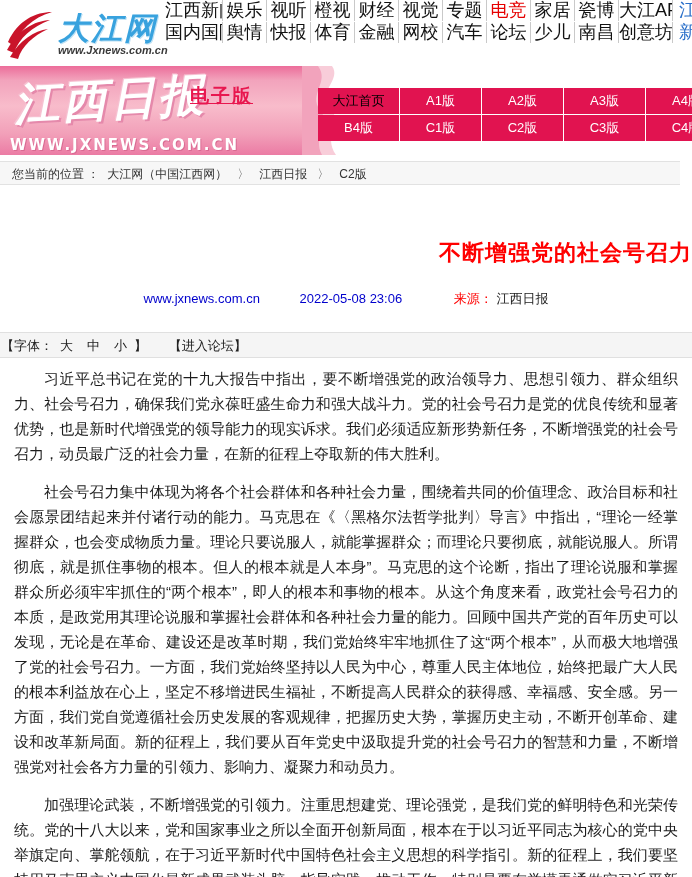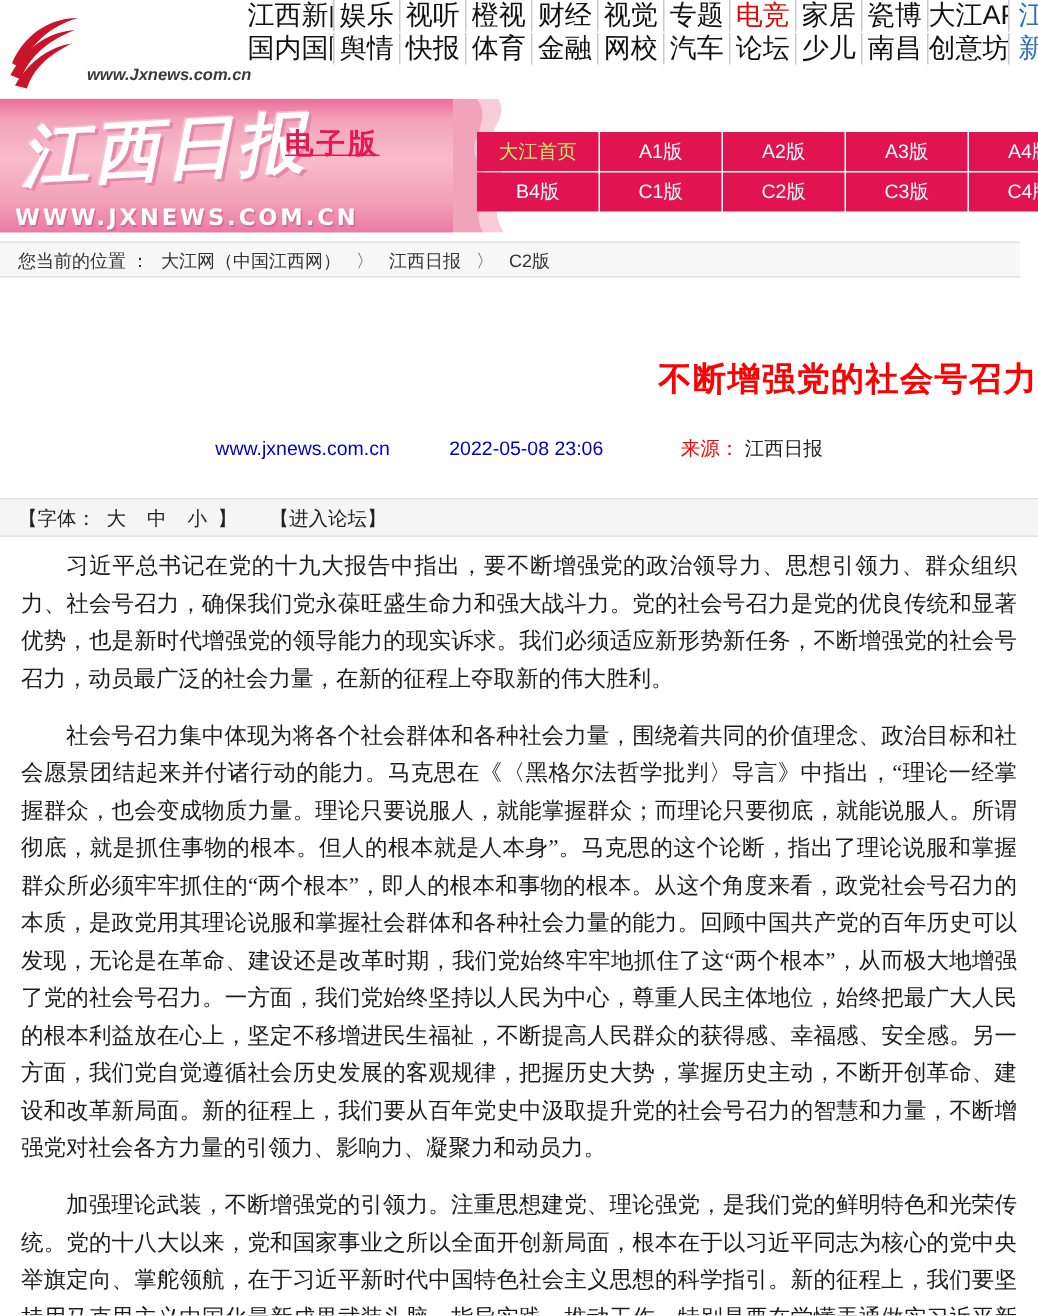--- a/index.html
+++ b/index.html
@@ -31,64 +31,65 @@
   .paper-name{position:absolute;left:14px;top:4px;font-size:45px;font-weight:bold;font-style:italic;
       color:#fff;letter-spacing:3px;transform:rotate(-3deg);
       text-shadow:2px 2px 0 #e589ab,-1px -1px 0 #f6c2d2;white-space:nowrap;}
   .edition-label{position:absolute;left:190px;top:17px;font-size:19px;font-weight:bold;color:#e8174f;letter-spacing:2px;text-decoration:underline;}
   .banner-url{position:absolute;left:10px;bottom:1px;font-size:15px;font-weight:bold;color:#fff;
       letter-spacing:2px;text-shadow:1px 1px 0 #d96a92;font-family:"DejaVu Sans",sans-serif;}
   .edition-buttons{position:absolute;left:318px;top:22px;display:grid;
       grid-template-columns:repeat(5,81px);grid-auto-rows:26px;gap:1px;}
   .pbtn{background:#e11350;color:#fff;font-size:13px;text-align:center;line-height:26px;cursor:pointer;
       white-space:nowrap;}
-  .pbtn.active{color:#bef264;}
+  .pbtn.active{color:#000000;}
 
   
   .breadcrumb-bar{position:absolute;left:0;top:161px;width:680px;height:24px;line-height:24px;
       background:#f7f7f7;border-top:1px solid #e2e2e2;border-bottom:1px solid #e2e2e2;
       font-size:12px;color:#333;box-sizing:border-box;padding-left:12px;}
   .crumb{cursor:pointer;color:#333;}
   .crumb-sep{margin:0 10px;color:#555;}
   .crumb-prefix{margin-right:8px;}
 
   
   .page-title{position:absolute;left:0;top:238px;width:692px;text-align:right;
       font-size:22px;font-weight:bold;color:#ff0000;letter-spacing:1px;}
   .article-meta{position:absolute;left:0;top:290px;width:692px;text-align:center;font-size:13px;color:#333;}
   .meta-url{color:#0000cc;margin-right:36px;}
   .meta-time{color:#0000cc;margin-right:48px;}
   .meta-src-label{color:#ff0000;}
   .meta-src-value{color:#222;}
 
   .font-toolbar{position:absolute;left:0;top:332px;width:692px;height:26px;line-height:26px;
       background:#f5f5f5;border-top:1px solid #e0e0e0;border-bottom:1px solid #e0e0e0;
-      box-sizing:border-box;padding-left:12px;font-size:13px;color:#222;}
+      box-sizing:border-box;padding-left:1px;font-size:13px;color:#222;}
   .font-opt{margin:0 7px;cursor:pointer;}
   .forum-link{margin-left:18px;cursor:pointer;}
 
   
   .article-body{position:absolute;left:14px;top:366px;width:664px;font-size:15px;line-height:25px;
       color:#1c1c1c;text-align:justify;}
-  .article-body p{margin:0 0 13px 0;text-indent:2em;font-family:Liberation Serif, serif;}
+  .article-body p{margin:0 0 13px 0;text-indent:2em;}
 </style>
 </head>
 <body>
 
 <div id="page">
 
   <div class="site-header">
     <div class="logo">
       <span>
         <svg width="48" height="52" viewBox="0 0 48 52">
           <path d="M2 34 C 12 12, 30 4, 46 4 C 26 10, 14 22, 8 38 Z" fill="#c9142a"></path>
           <path d="M1 42 C 12 22, 28 13, 44 12 C 26 19, 13 30, 8 45 Z" fill="#c9142a"></path>
           <path d="M4 49 C 14 32, 28 23, 42 21 C 27 28, 16 38, 12 51 Z" fill="#c9142a"></path>
         </svg>
       </span>
+      <span class="logo-title">大江网</span>
       <span class="logo-url">www.Jxnews.com.cn</span>
     </div>
     <div class="top-nav">
         <div class="nav-row">
           <span class="nav-cell">江西新闻</span>
           <span class="nav-cell">娱乐</span>
           <span class="nav-cell">视听</span>
           <span class="nav-cell">橙视</span>
           <span class="nav-cell">财经</span>
           <span class="nav-cell">视觉</span>

